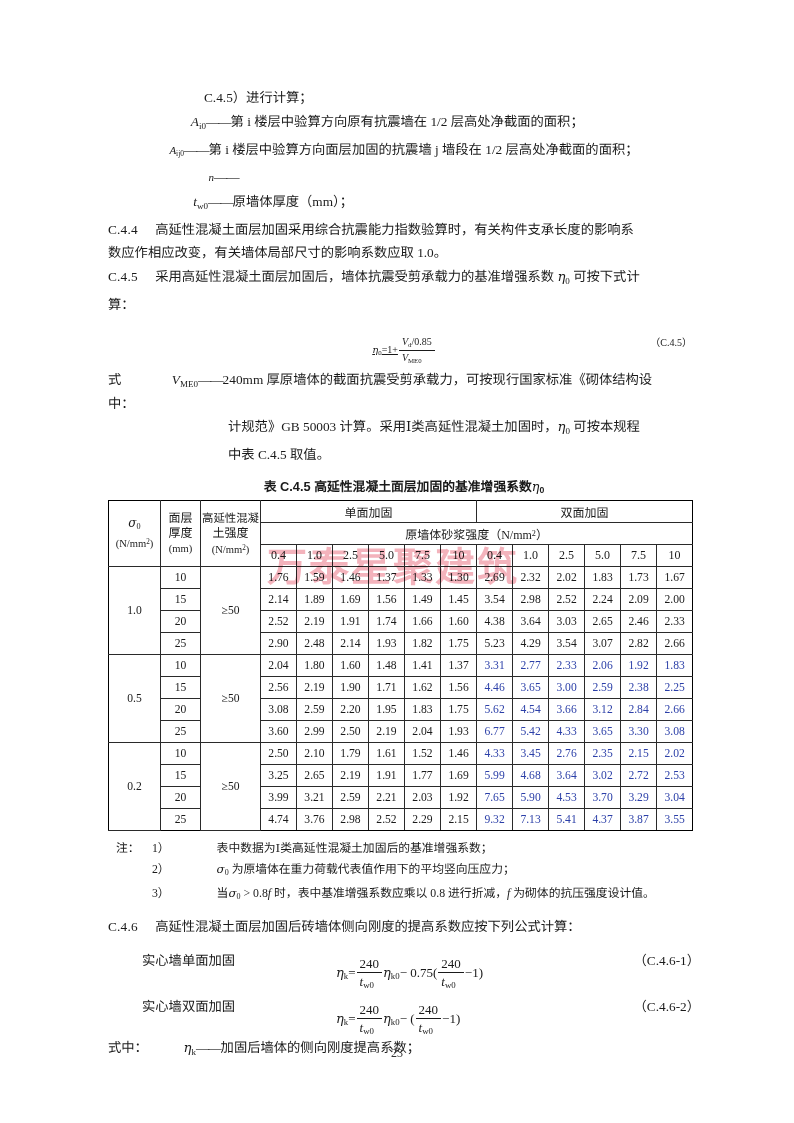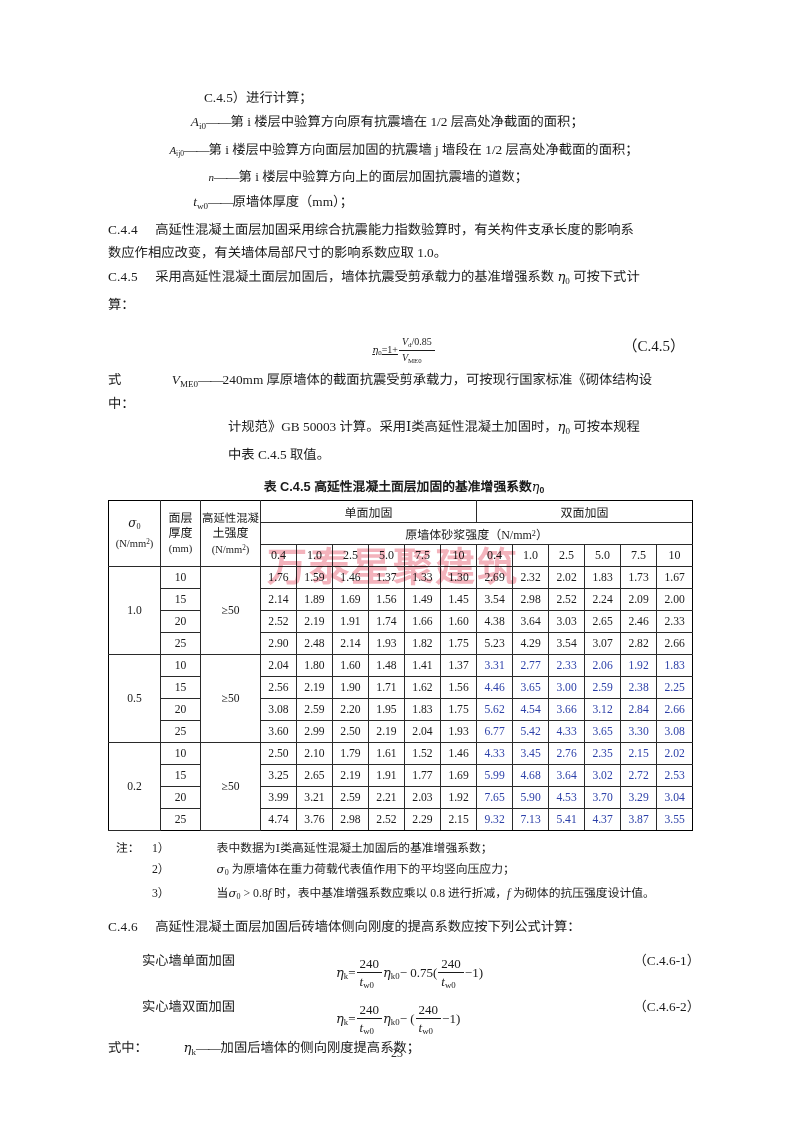--- a/index.html
+++ b/index.html
@@ -93,23 +93,23 @@
     position: absolute;
     left: 0;
     right: 0;
     text-align: center;
     font-size: 10px;
     top: 6px;
     text-decoration: underline;
   }
   .eqnum {
     position: absolute;
-    right: 15px;
+    right: 8px;
     top: 18px;
-    font-size: 15px;
+    font-size: 10px;
     margin-left: 44px;
   }
 
   
   .eqrow {
     position: relative;
     height: 46px;
     font-size: 13.3px;
   }
   .eqrow .lbl { position: absolute; left: 34px; top: 12px; }
@@ -208,21 +208,20 @@
 
     <div class="defrow">
       <span class="defsym" style="width:76px;font-size:11px;"><span class="mi">A</span><sub>ij0</sub></span>
       <span class="defdash">——</span>
       <span class="defdesc">第 i 楼层中验算方向面层加固的抗震墙 j 墙段在 1/2 层高处净截面的面积；</span>
     </div>
 
     <div class="defrow">
       <span class="defsym" style="width:106px;"><span class="mi" style="font-size:11px;">n</span></span>
       <span class="defdash">——</span>
-      <span class="defdesc">第 i 楼层中验算方向上的面层加固抗震墙的道数；</span>
     </div>
 
     <div class="defrow">
       <span class="defsym" style="width:100px;"><span class="mi">t</span><sub>w0</sub></span>
       <span class="defdash">——</span>
       <span class="defdesc">原墙体厚度（mm）；</span>
     </div>
 
     <div class="line">
       <span class="clause-num">C.4.4</span>

